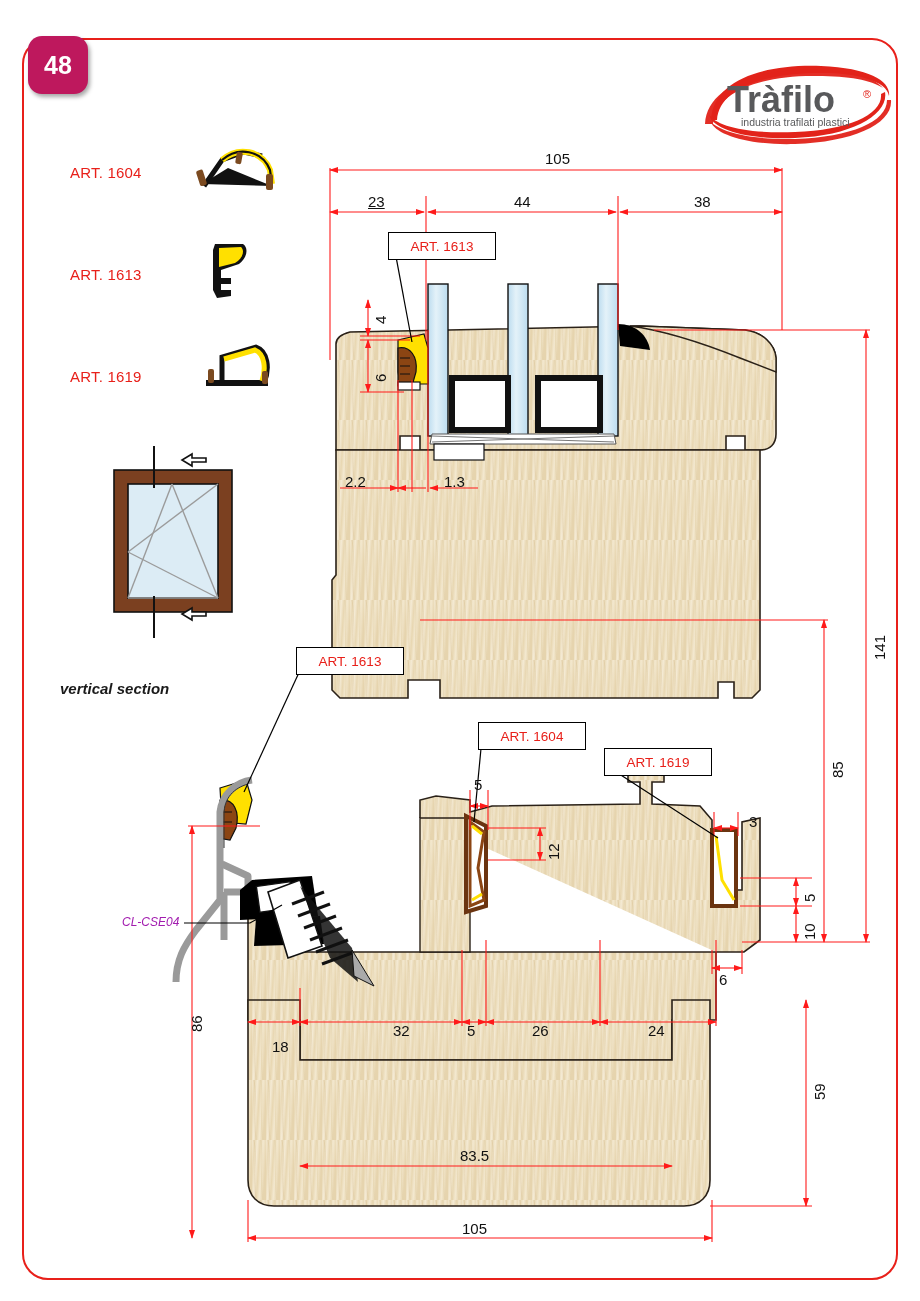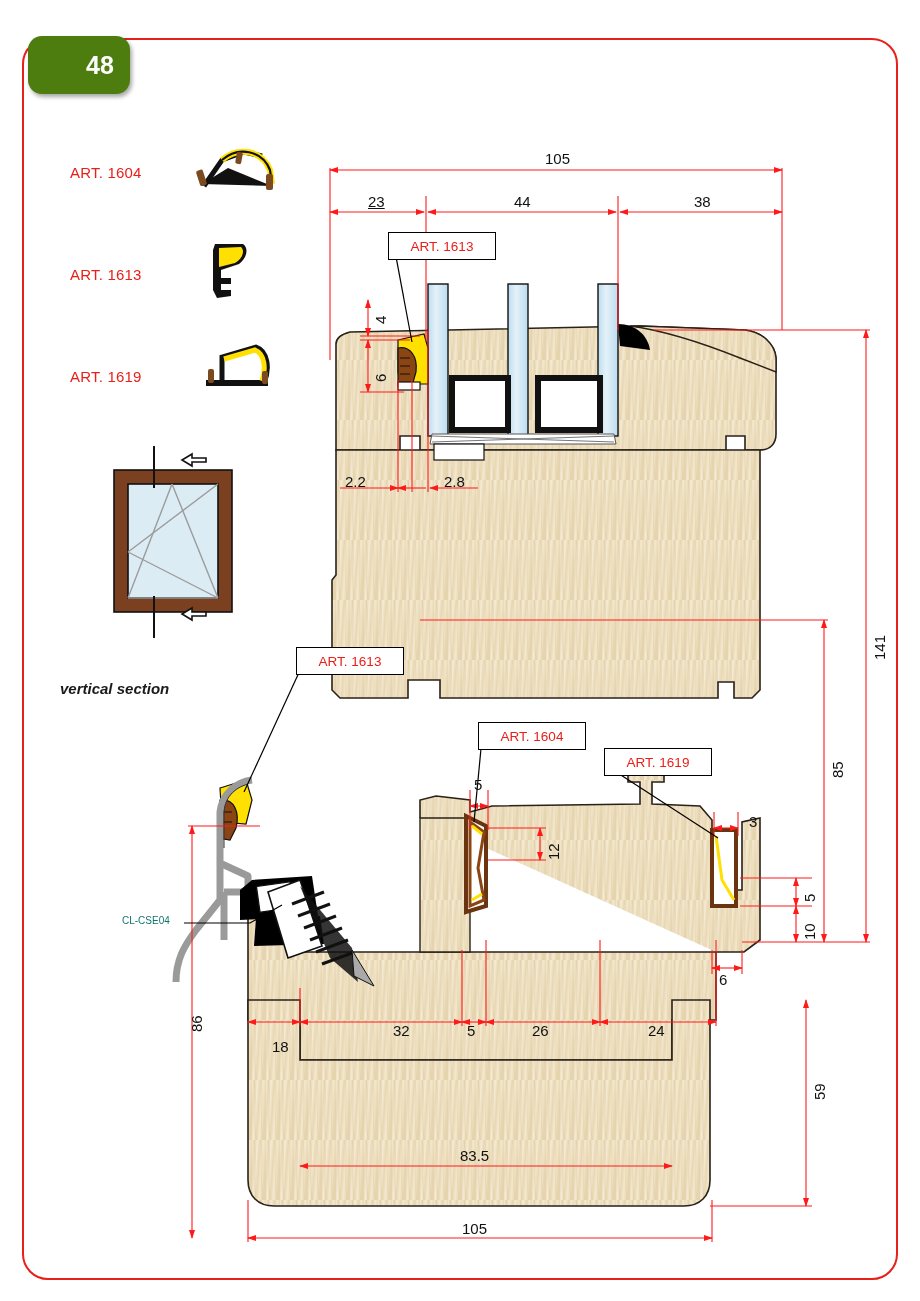--- a/index.html
+++ b/index.html
@@ -5,61 +5,78 @@
   html,body{margin:0;padding:0;background:#fff;}
   body{width:920px;height:1301px;position:relative;overflow:hidden;
        font-family:"Liberation Sans",sans-serif;}
   #sheet{position:absolute;inset:0;}
 
   
   .page-frame{position:absolute;left:22px;top:38px;width:876px;height:1242px;
     border:2.5px solid #e8201a;border-radius:26px;box-sizing:border-box;}
 
   .page-badge{position:absolute;left:28px;top:36px;width:60px;height:58px;
-    background:#4d7c0f;border-radius:14px;color:#fff;font-size:25px;font-weight:bold;
+    background:#be185d;border-radius:14px;color:#fff;font-size:25px;font-weight:bold;
     display:flex;align-items:center;justify-content:center;
-    box-shadow:2px 3px 4px rgba(0,0,0,.35);padding-left:42px;}
+    box-shadow:2px 3px 4px rgba(0,0,0,.35);}
 
   
   .logo{position:absolute;left:703px;top:62px;width:190px;height:84px;}
 
   
   .art-row{position:absolute;font-size:15px;color:#e8201a;letter-spacing:.2px;}
   .art-ico{position:absolute;}
 
   
   .winthumb{position:absolute;left:104px;top:466px;width:148px;height:150px;}
   .sec-title{position:absolute;left:60px;top:655px;width:250px;text-align:center;
     font-size:19px;color:#1a1a1a;letter-spacing:.3px;}
   .sec-sub{position:absolute;left:60px;top:680px;width:250px;text-align:left;
     font-size:15px;color:#1a1a1a;font-style:italic;font-weight:bold;}
 
   
   .callout{position:absolute;border:1.2px solid #000;background:#fff;
     color:#e8201a;font-size:13.5px;display:flex;align-items:center;
     justify-content:center;box-sizing:border-box;}
 
-  .plainlabel{position:absolute;font-size:10px;color:#0f766e;}
+  .plainlabel{position:absolute;font-size:12px;color:#a21caf;font-style:italic;}
 
   
   .dim{position:absolute;font-size:15px;color:#111;white-space:nowrap;}
   .dim.v{transform-origin:0 0;transform:rotate(-90deg);}
 
   svg{position:absolute;left:0;top:0;overflow:visible;}
   .nosel{user-select:none;}
 </style>
 </head>
 <body>
 
 <div id="sheet">
 
   <div class="page-frame"></div>
 
   <div class="page-badge nosel">48</div>
 
+  <div class="logo">
+    <svg width="190" height="84" viewBox="0 0 190 84">
+      <g>
+        <path d="M8 58 C10 18 60 2 118 4 C168 6 188 20 186 34 C184 18 150 10 112 11
+                 C62 12 16 26 14 58 Z" fill="#e2231a"></path>
+        <path d="M2 62 C4 24 56 6 116 8 C150 9 172 16 180 26 C168 18 146 14 114 14
+                 C58 13 12 30 10 62 Z" fill="#e2231a" opacity=".95"></path>
+        <path d="M182 30 C186 52 150 74 92 76 C40 78 8 66 6 52 C12 64 44 72 92 70
+                 C146 68 180 52 178 32 Z" fill="#e2231a"></path>
+        <path d="M188 38 C190 62 150 80 92 82 C44 83.5 12 72 8 60 C18 70 48 78 92 77
+                 C148 75 184 60 184 38 Z" fill="#e2231a" opacity=".95"></path>
+      </g>
+      <text x="24" y="50" font-family="'Liberation Sans',sans-serif" font-size="36" font-weight="bold" fill="#58595b">Tràfilo</text>
+      <text x="160" y="36" font-family="'Liberation Sans',sans-serif" font-size="11" fill="#e2231a">®</text>
+      <text x="38" y="64" font-family="'Liberation Sans',sans-serif" font-size="10.5" fill="#58595b">industria trafilati plastici</text>
+    </svg>
+  </div>
 
   <div class="art-row nosel" style="left:70px;top:164px;">ART. 1604</div>
   <div class="art-ico" style="left:192px;top:146px;">
     <svg width="92" height="48" viewBox="0 0 92 48">
       <path d="M12 40 L30 14 L52 6 L70 10" stroke="#111" stroke-width="5" fill="none"></path>
       <path d="M30 14 C46 0 70 4 78 24 L80 38" stroke="#ffe000" stroke-width="6" fill="none"></path>
       <path d="M30 14 C46 0 70 4 78 24 L80 38" stroke="#111" stroke-width="2.2" fill="none"></path>
       <path d="M10 38 L80 40 L36 22 Z" fill="#111"></path>
       <rect x="6" y="24" width="7" height="16" rx="2" fill="#7b4a20" transform="rotate(-18 9 32)"></rect>
       <rect x="74" y="28" width="7" height="16" rx="2" fill="#7b4a20"></rect>
@@ -341,21 +358,21 @@
   <div class="plainlabel nosel" style="left:122px;top:915px;">CL-CSE04</div>
 
   <div class="dim nosel" style="left:545px;top:150px;">105</div>
   <div class="dim nosel" style="left:368px;top:193px;text-decoration:underline;">23</div>
   <div class="dim nosel" style="left:514px;top:193px;">44</div>
   <div class="dim nosel" style="left:694px;top:193px;">38</div>
 
   <div class="dim v nosel" style="left:372px;top:324px;">4</div>
   <div class="dim v nosel" style="left:372px;top:382px;">6</div>
   <div class="dim nosel" style="left:345px;top:473px;">2.2</div>
-  <div class="dim nosel" style="left:444px;top:473px;">2.8</div>
+  <div class="dim nosel" style="left:444px;top:473px;">1.3</div>
 
   <div class="dim v nosel" style="left:871px;top:660px;">141</div>
   <div class="dim v nosel" style="left:829px;top:778px;">85</div>
   <div class="dim v nosel" style="left:801px;top:902px;">5</div>
   <div class="dim v nosel" style="left:801px;top:940px;">10</div>
 
   <div class="dim nosel" style="left:474px;top:776px;">5</div>
   <div class="dim v nosel" style="left:545px;top:860px;">12</div>
   <div class="dim nosel" style="left:749px;top:813px;">3</div>
   <div class="dim nosel" style="left:719px;top:971px;">6</div>

